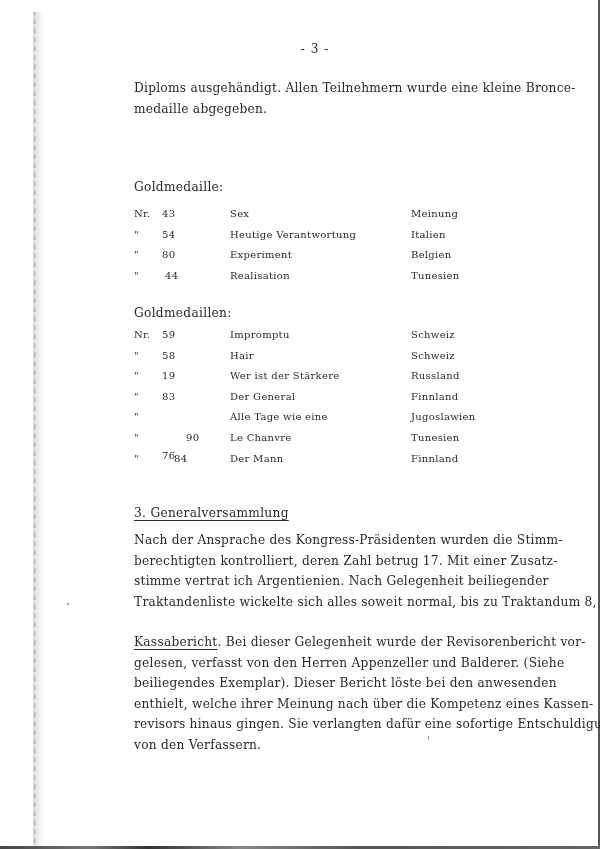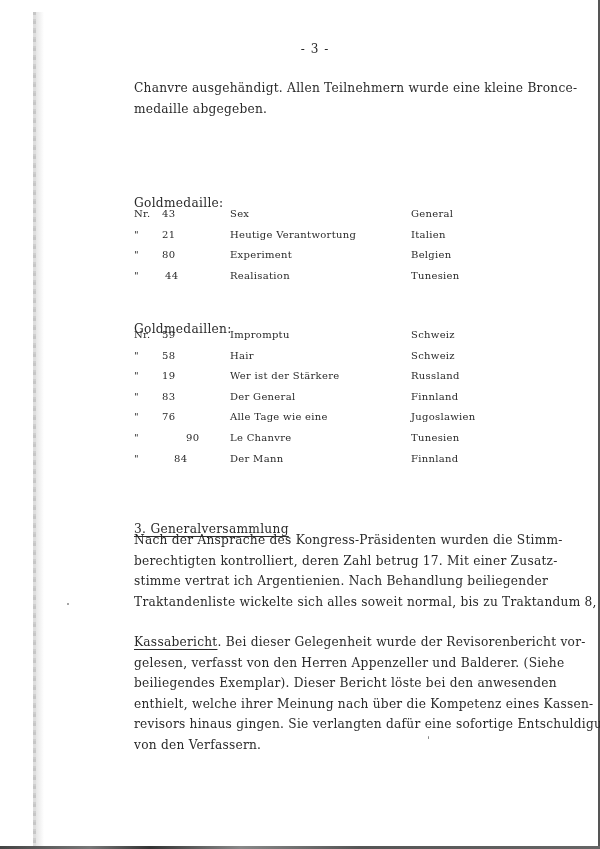--- a/index.html
+++ b/index.html
@@ -29,55 +29,55 @@
       position: absolute; top: 42px; left: 0; width: 600px; padding-left: 30px; box-sizing: border-box;
       text-align: center; font-size: 12px; letter-spacing: 1px;
     }
     .para {
       position: absolute; left: 134px; width: 440px;
       font-size: 12.2px; line-height: 20.5px; letter-spacing: 0.25px;
       white-space: nowrap;
     }
     .u { text-decoration: underline; text-underline-offset: 3px; }
     .label {
-      position: absolute; left: 134px; font-size: 12.2px; letter-spacing: 0.3px; margin-top: 16px;
+      position: absolute; left: 134px; font-size: 12.2px; letter-spacing: 0.3px;
     }
     .row { position: absolute; left: 134px; width: 440px; height: 20px; font-size: 10px; letter-spacing: 0.3px; }
     .row .nr { position: absolute; left: 0; }
     .row .num { position: absolute; left: 28px; }
     .row .title { position: absolute; left: 84px; margin-left: 12px; }
     .row .country { position: absolute; left: 277px; }
     .dot { position: absolute; width: 2px; height: 2px; background: #888; border-radius: 1px; }
   </style>
 </head>
 <body>
 
 <div class="scan-left"></div>
 <div class="scan-left2"></div>
 <div class="border-right"></div>
 <div class="border-bottom"></div>
 
 <div class="page-num">- 3 -</div>
 
 <div class="para" style="top:78px">
-  <div>Chanvre ausgehändigt.  Allen Teilnehmern wurde eine kleine Bronce-</div>
+  <div>Diploms ausgehändigt.  Allen Teilnehmern wurde eine kleine Bronce-</div>
   <div>medaille abgegeben.</div>
 </div>
 
 <div class="label" style="top:180px">Goldmedaille:</div>
 <div id="gold-list">
     <div class="row" style="top: 208px;">
       <span class="nr">Nr.</span>
       <span class="num">43</span>
       <span class="title">Sex</span>
-      <span class="country">General</span>
+      <span class="country">Meinung</span>
     </div>
     <div class="row" style="top: 228.7px;">
       <span class="nr">"</span>
-      <span class="num" style="left: 28px;">21</span>
+      <span class="num" style="left: 28px;">54</span>
       <span class="title">Heutige Verantwortung</span>
       <span class="country">Italien</span>
     </div>
     <div class="row" style="top: 249.4px;">
       <span class="nr">"</span>
       <span class="num" style="left: 28px;">80</span>
       <span class="title">Experiment</span>
       <span class="country">Belgien</span>
     </div>
     <div class="row" style="top: 270.1px;">
@@ -109,21 +109,21 @@
       <span class="country">Russland</span>
     </div>
     <div class="row" style="top: 390.8px;">
       <span class="nr">"</span>
       <span class="num" style="left: 28px;">83</span>
       <span class="title">Der General</span>
       <span class="country">Finnland</span>
     </div>
     <div class="row" style="top: 411.4px;">
       <span class="nr">"</span>
-      <span class="num" style="left: 28px;">76</span>
+      <span class="num" style="left: 28px; margin-top: 39px;">76</span>
       <span class="title">Alle Tage wie eine</span>
       <span class="country">Jugoslawien</span>
     </div>
     <div class="row" style="top: 432px;">
       <span class="nr">"</span>
       <span class="num" style="left: 28px; margin-left: 24px;">90</span>
       <span class="title">Le Chanvre</span>
       <span class="country">Tunesien</span>
     </div>
     <div class="row" style="top: 452.6px;">
@@ -132,21 +132,21 @@
       <span class="title">Der Mann</span>
       <span class="country">Finnland</span>
     </div>
   </div>
 
 <div class="label u" style="top:506px">3. Generalversammlung</div>
 
 <div class="para" style="top:530px">
   <div>Nach der Ansprache des Kongress-Präsidenten wurden die Stimm-</div>
   <div>berechtigten kontrolliert, deren Zahl betrug 17.  Mit einer Zusatz-</div>
-  <div>stimme vertrat ich Argentienien.  Nach Behandlung beiliegender</div>
+  <div>stimme vertrat ich Argentienien.  Nach Gelegenheit beiliegender</div>
   <div>Traktandenliste wickelte sich alles soweit normal, bis zu Traktandum 8,</div>
 </div>
 
 <div class="para" style="top:632px">
   <div><span class="u">Kassabericht</span><span>.  Bei dieser Gelegenheit wurde der Revisorenbericht vor-</span></div>
   <div>gelesen,  verfasst von den Herren Appenzeller und Balderer. (Siehe</div>
   <div>beiliegendes Exemplar).  Dieser Bericht löste bei den anwesenden</div>
   <div>enthielt,  welche ihrer Meinung nach über die Kompetenz eines Kassen-</div>
   <div>revisors hinaus gingen.  Sie verlangten dafür eine sofortige Entschuldigung</div>
   <div>von den Verfassern.</div>

